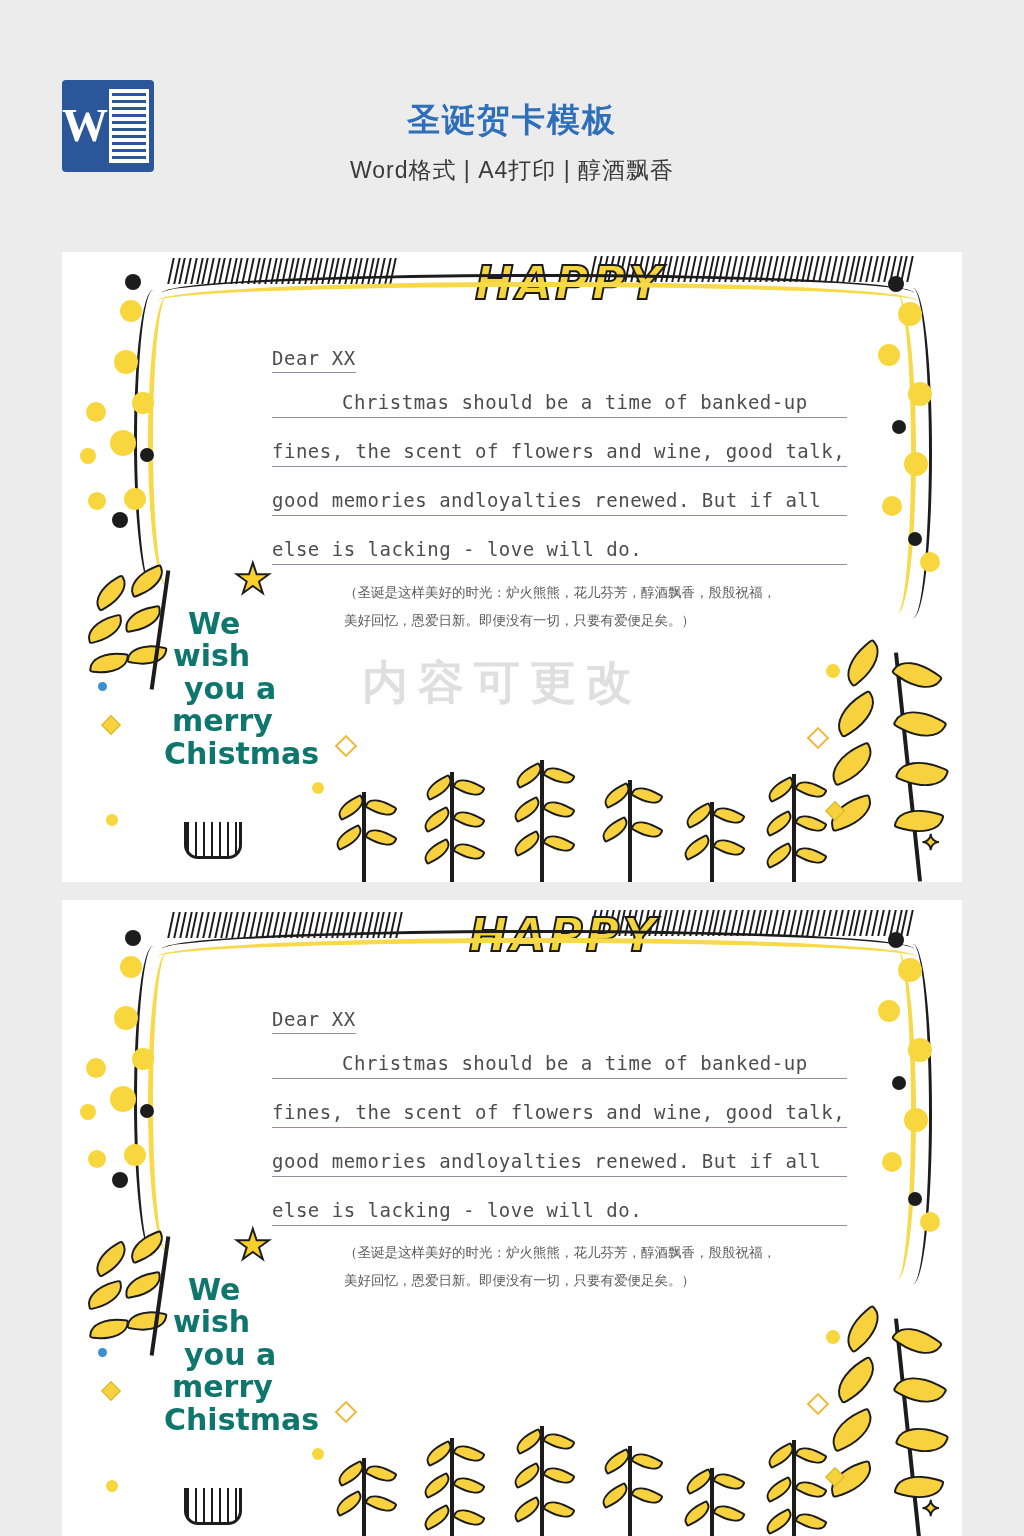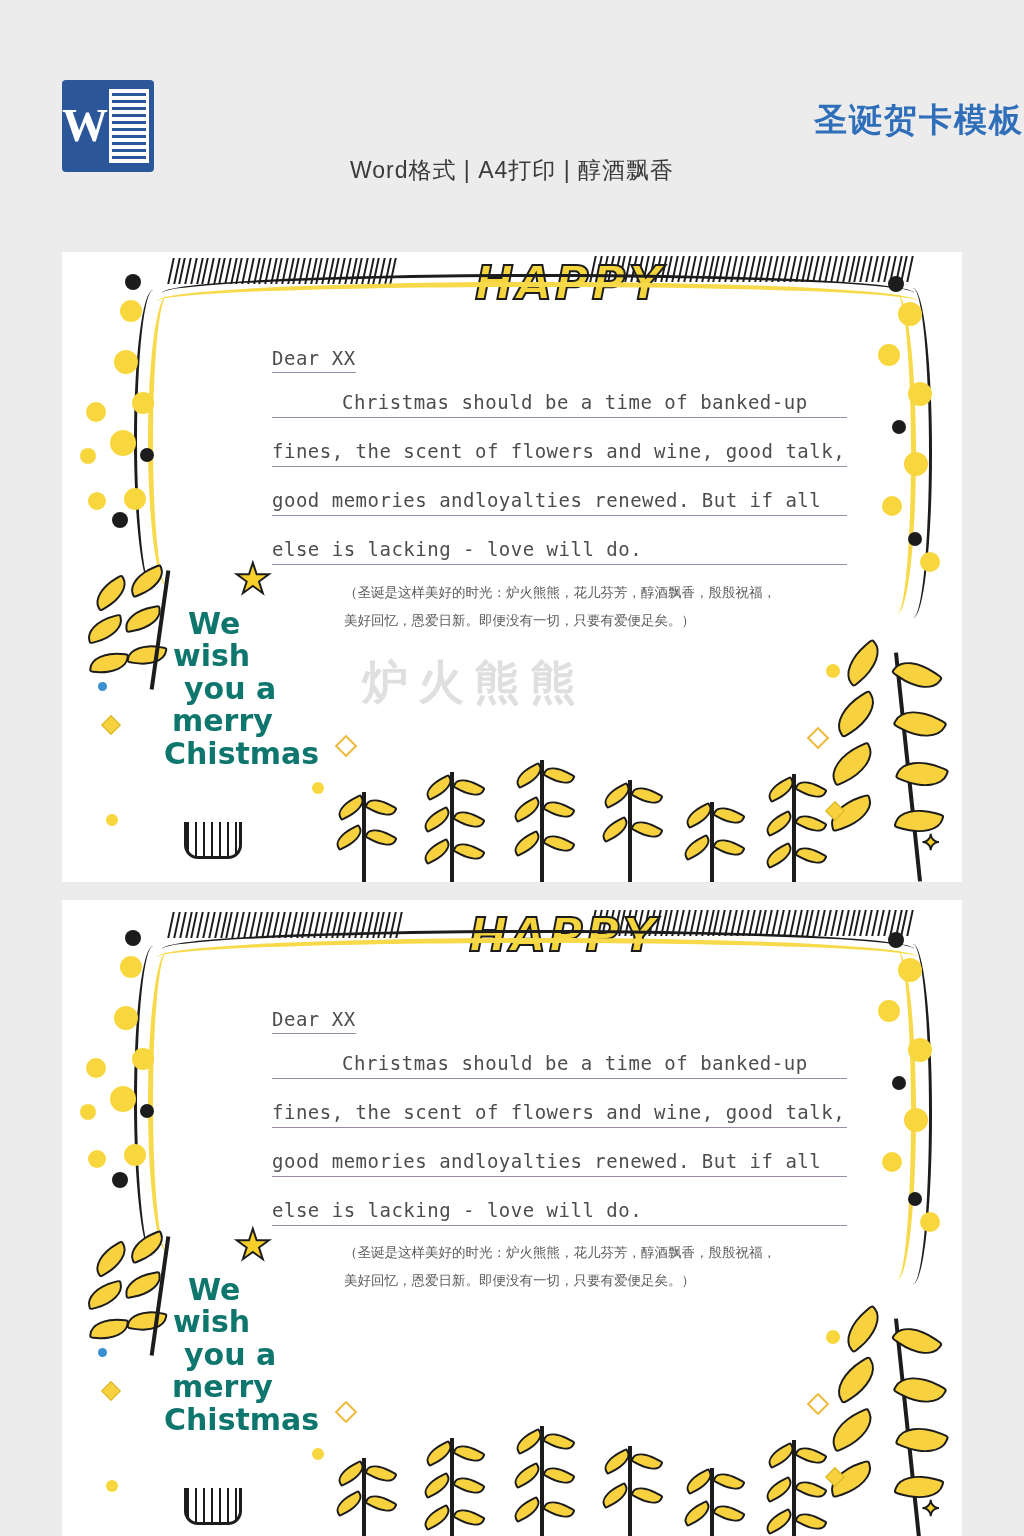--- a/index.html
+++ b/index.html
@@ -57,21 +57,21 @@
     display: block;
     height: 3px;
     background: #2b579a;
     width: 100%;
   }
   .header-title {
     position: absolute;
     left: 0;
     right: 0;
     top: 98px;
-    text-align: right;
+    text-align: center;
     font-size: 33px;
     font-weight: bold;
     color: #2f6fba;
     letter-spacing: 2px;
   }
   .header-subtitle {
     position: absolute;
     left: 0;
     right: 0;
     top: 155px;
@@ -522,21 +522,21 @@
       <span class="line first">Christmas should be a time of banked-up</span>
       <span class="line">fines, the scent of flowers and wine, good talk,</span>
       <span class="line">good memories andloyalties renewed. But if all</span>
       <span class="line">else is lacking - love will do.</span>
     </div>
     <div class="cn-note" style="left:282px; top:326px;">
       <div>（圣诞是这样美好的时光：炉火熊熊，花儿芬芳，醇酒飘香，殷殷祝福，</div>
       <div>美好回忆，恩爱日新。即便没有一切，只要有爱便足矣。）</div>
     </div>
 
-    <div class="watermark" style="left:300px; top:400px;">炉火熊熊</div>
+    <div class="watermark" style="left:300px; top:400px;">内容可更改</div>
   </div>
 </div>
 
 <div class="page" id="page-2">
   <div class="card-inner">
 
     <div class="comb left" style="left:108px; top:12px; width:230px;">
       <i></i>
         <i></i>
         <i></i>

